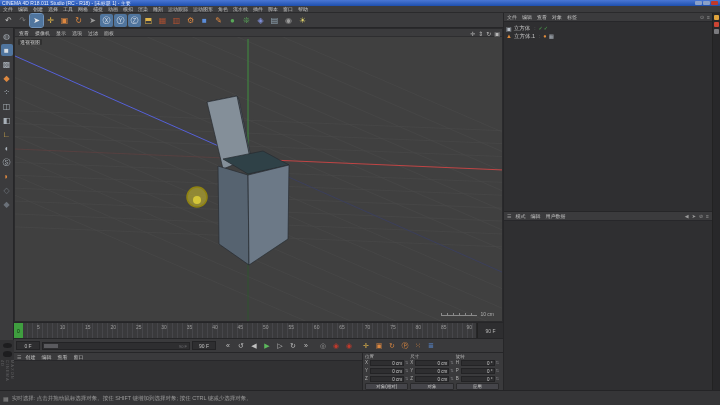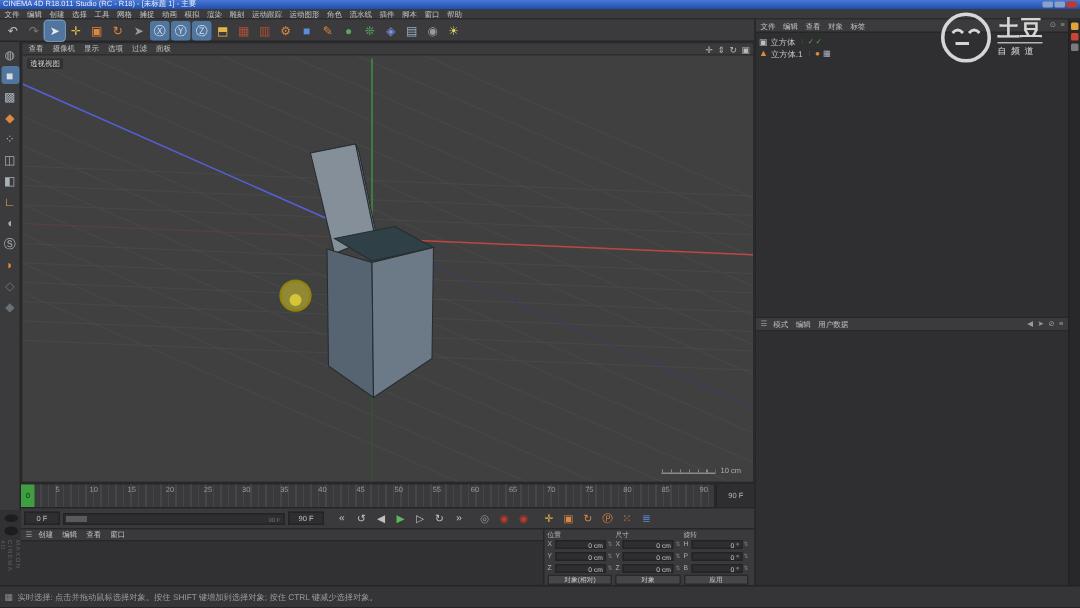--- a/index.html
+++ b/index.html
@@ -449,26 +449,14 @@
     </div>
     <div id="am-body"></div>
 
     <div id="rightstrip">
       <div class="rs-icon" style="background:#e0a33c"></div>
       <div class="rs-icon" style="background:#cc4433"></div>
       <div class="rs-icon" style="background:#7a7a7e"></div>
     </div>
   </div>
 
-  <div id="watermark">
-    <svg width="36" height="36" viewBox="0 0 36 36">
-      <circle cx="18" cy="18" r="15.5" fill="none" stroke="#ffffff" stroke-width="2.4"></circle>
-      <path d="M9,15 q3.5,-4 7,0" fill="none" stroke="#ffffff" stroke-width="2"></path>
-      <path d="M20,15 q3.5,-4 7,0" fill="none" stroke="#ffffff" stroke-width="2"></path>
-      <line x1="11" y1="22" x2="20" y2="22" stroke="#ffffff" stroke-width="2"></line>
-    </svg>
-    <div id="wm-text">
-      <div id="wm-name">土豆</div>
-      <div id="wm-sub">自频道</div>
-    </div>
-  </div>
 
 </div>
 
 </body></html>

